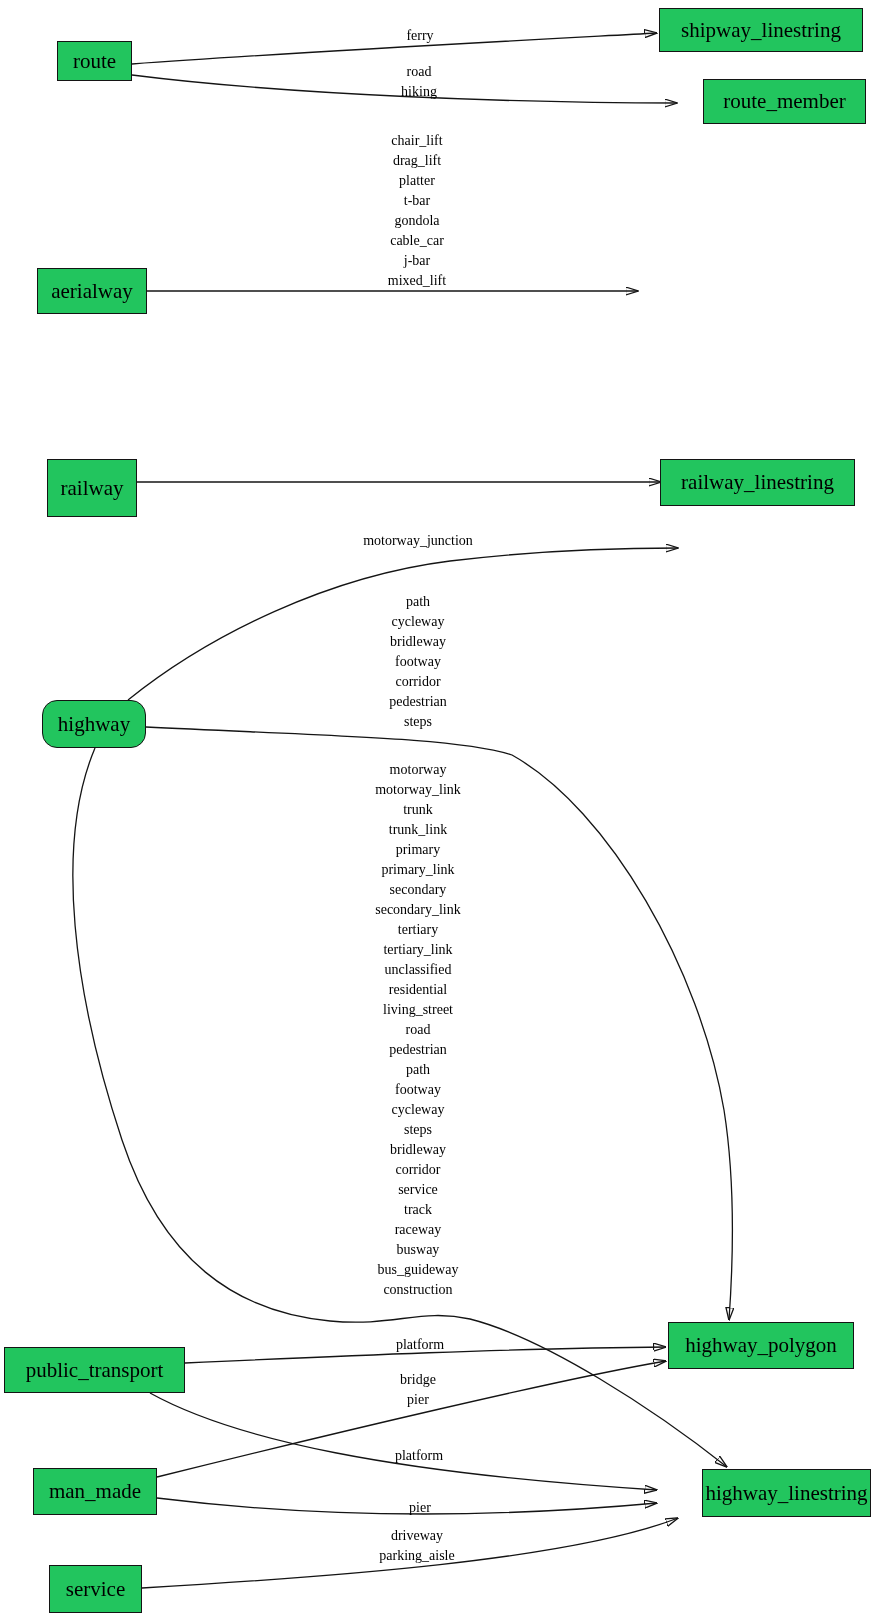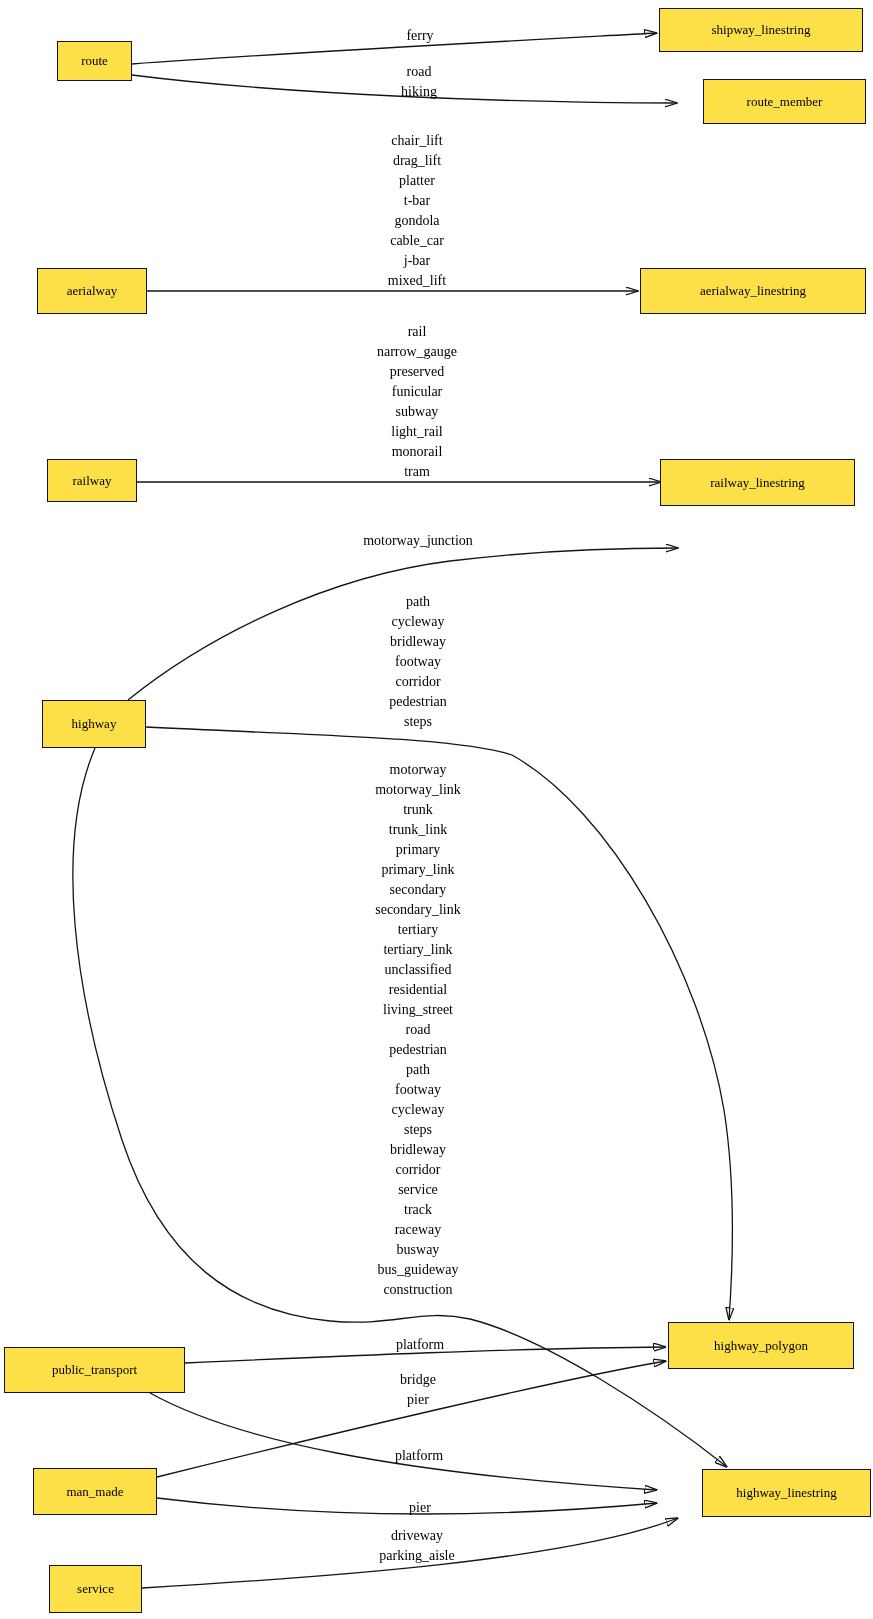--- a/index.html
+++ b/index.html
@@ -5,22 +5,22 @@
   html,body{margin:0;padding:0;background:#ffffff;}
   #canvas{
     position:relative;width:873px;height:1619px;background:#ffffff;
     font-family:"Liberation Serif","DejaVu Serif",serif;color:#000;
     overflow:hidden;
   }
   #edge-layer{position:absolute;left:0;top:0;width:873px;height:1619px;}
   #edge-layer path{fill:none;stroke:#141414;stroke-width:1.3px;}
   .node{
     position:absolute;display:flex;align-items:center;justify-content:center;
-    border:1.5px solid #141414;background:#fde047;box-sizing:border-box;
-    font-size:13px;white-space:nowrap;
+    border:1.5px solid #141414;background:#22c55e;box-sizing:border-box;
+    font-size:21px;white-space:nowrap;
   }
   .elabel{
     position:absolute;transform:translateX(-50%);
     font-size:14px;line-height:20px;text-align:center;
     white-space:pre-line;
   }
 </style>
 </head>
 <body>
 
@@ -41,52 +41,43 @@
     <path marker-end="url(#arrow)" d="M 95,748 C 54,845 74,995 122,1140 C 162,1260 235,1312 330,1321 C 395,1327 420,1308 470,1319 C 545,1338 655,1410 727,1467"></path>
     <path marker-end="url(#arrow)" d="M 185,1363 C 340,1356 520,1348 666,1347"></path>
     <path marker-end="url(#arrow)" d="M 157,1477 C 330,1434 565,1378 666,1361"></path>
     <path marker-end="url(#arrow)" d="M 150,1393 C 235,1440 390,1473 657,1490"></path>
     <path marker-end="url(#arrow)" d="M 157,1498 C 335,1520 505,1517 657,1503"></path>
     <path marker-end="url(#arrow)" d="M 142,1588 C 330,1577 570,1560 678,1518"></path>
   </svg>
 
   <div class="node" style="left:57px;top:41px;width:75px;height:40px;">route</div>
   <div class="node" style="left:37px;top:268px;width:110px;height:46px;">aerialway</div>
-  <div class="node" style="left:47px;top:459px;width:90px;height:43px;">railway</div>
-  <div class="node" style="left:42px;top:700px;width:104px;height:48px;">highway</div>
+  <div class="node" style="left:47px;top:459px;width:90px;height:58px;">railway</div>
+  <div class="node" style="left:42px;top:700px;width:104px;height:48px;border-radius:15px;">highway</div>
   <div class="node" style="left:4px;top:1347px;width:181px;height:46px;">public_transport</div>
   <div class="node" style="left:33px;top:1468px;width:124px;height:47px;">man_made</div>
   <div class="node" style="left:49px;top:1565px;width:93px;height:48px;">service</div>
 
   <div class="node" style="left:659px;top:8px;width:204px;height:44px;">shipway_linestring</div>
   <div class="node" style="left:679px;top:79px;width:163px;height:45px;margin-left:24px;">route_member</div>
-  <div class="node" style="left:640px;top:268px;width:226px;height:46px;">aerialway_linestring</div>
   <div class="node" style="left:660px;top:459px;width:195px;height:47px;text-align:right;">railway_linestring</div>
   <div class="node" style="left:668px;top:1322px;width:186px;height:47px;">highway_polygon</div>
   <div class="node" style="left:659px;top:1469px;width:169px;height:48px;margin-left:43px;">highway_linestring</div>
 
   <div class="elabel" style="left:420px;top:26px;">ferry</div>
   <div class="elabel" style="left:419px;top:62px;">road
 hiking</div>
   <div class="elabel" style="left:417px;top:131px;">chair_lift
 drag_lift
 platter
 t-bar
 gondola
 cable_car
 j-bar
 mixed_lift</div>
-  <div class="elabel" style="left:417px;top:322px;">rail
-narrow_gauge
-preserved
-funicular
-subway
-light_rail
-monorail
-tram</div>
   <div class="elabel" style="left:418px;top:531px;">motorway_junction</div>
   <div class="elabel" style="left:418px;top:592px;">path
 cycleway
 bridleway
 footway
 corridor
 pedestrian
 steps</div>
   <div class="elabel" style="left:418px;top:760px;">motorway
 motorway_link

